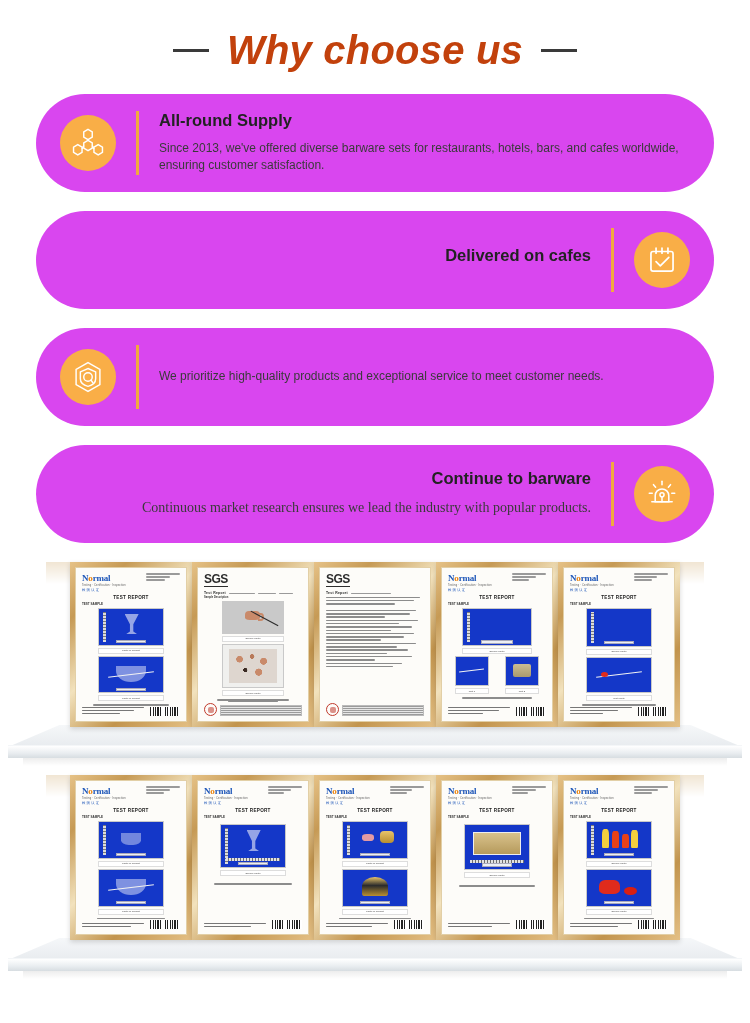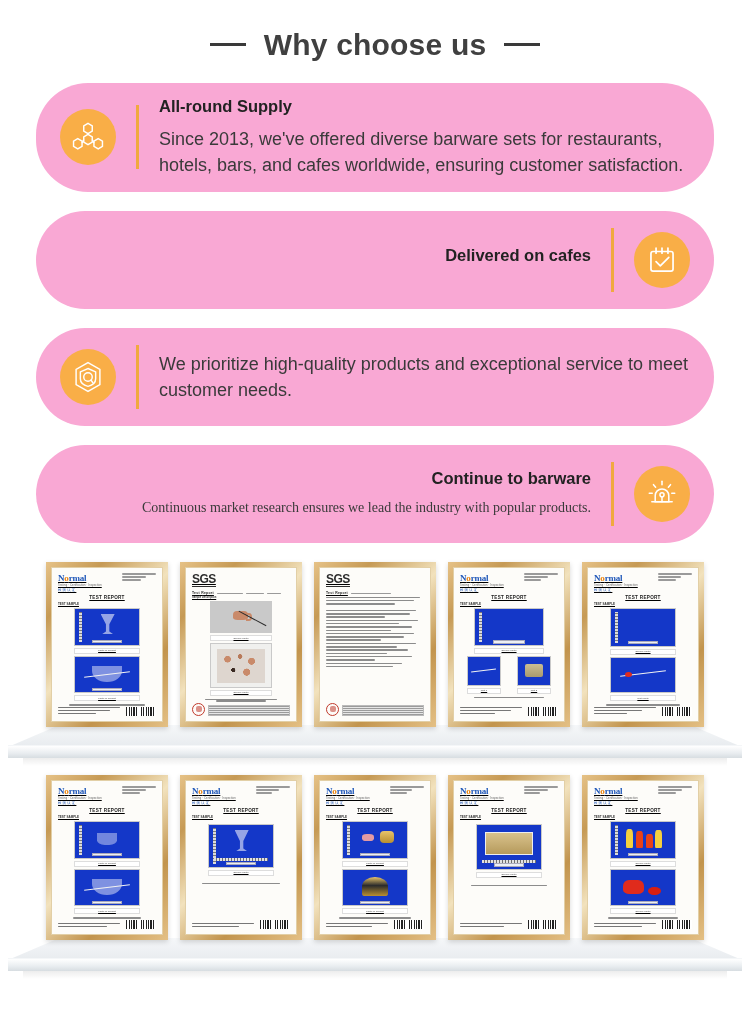--- a/index.html
+++ b/index.html
@@ -12,32 +12,32 @@
   }
   .page { position: relative; width: 750px; height: 1023px; background: #fff; }
 
   
   .header { padding-top: 28px; text-align: center; }
   .title-row {
     display: flex; align-items: center; justify-content: center; gap: 18px;
   }
   .title-dash { width: 36px; height: 3px; background: #3a3a3a; }
   .main-title {
-    font-size: 30px; font-weight: bold; color: #404040;
-    letter-spacing: 0.2px; line-height: 1.1;
+    font-size: 40px; font-weight: bold; color: #c2410c;
+    letter-spacing: 0.2px; line-height: 1.1; font-style: italic;
   }
   .subtitle {
     margin-top: 12px; font-size: 12.5px; color: #3c3c3c; font-weight: 400;
   }
 
   
   .features { margin-top: 22px; padding: 0 36px; }
   .card {
     position: relative;
-    background: #f9a8d4;
+    background: #d946ef;
     border-radius: 52px;
     display: flex;
     align-items: center;
     margin-bottom: 19px;
     padding: 14px 24px;
     min-height: 98px;
   }
   .card.left { flex-direction: row; }
   .card.right { flex-direction: row; justify-content: flex-end; }
 
@@ -59,34 +59,33 @@
 
   .card-text { flex: 1 1 auto; min-width: 0; }
   .card.left .card-text { text-align: left; }
   .card.right .card-text { text-align: right; }
 
   .card-title {
     font-size: 16.5px; font-weight: bold; color: #222;
     margin-bottom: 9px; line-height: 1.2;
   }
   .card-desc {
-    font-size: 18px; color: #3a3a3a; line-height: 1.45;
+    font-size: 12px; color: #3a3a3a; line-height: 1.45;
   }
   .card-desc.serif { font-family: "Liberation Serif", serif; font-size: 14px; }
 
   
   .shelves { position: relative; margin-top: 8px; }
   .shelf-block { position: relative; height: 205px; margin-bottom: 8px; }
 
   .cert-row {
     position: absolute; left: 0; right: 0; top: 0;
-    display: flex; justify-content: center; gap: 12px;
+    display: flex; justify-content: center; 
     padding: 0 28px;
     z-index: 2;
-    text-decoration: underline;
   }
 
   .cert {
     position: relative;
     width: 122px; height: 165px;
     background: linear-gradient(135deg,#e8c589 0%,#caa05c 22%,#f0dcb4 48%,#c79a55 74%,#e5c punkt 100%);
     background: linear-gradient(135deg,#e6c287 0%,#c69a55 20%,#f2e2bd 46%,#c2944d 72%,#e4c085 100%);
     padding: 5px;
     box-shadow: 0 2px 5px rgba(0,0,0,0.16);
   }

